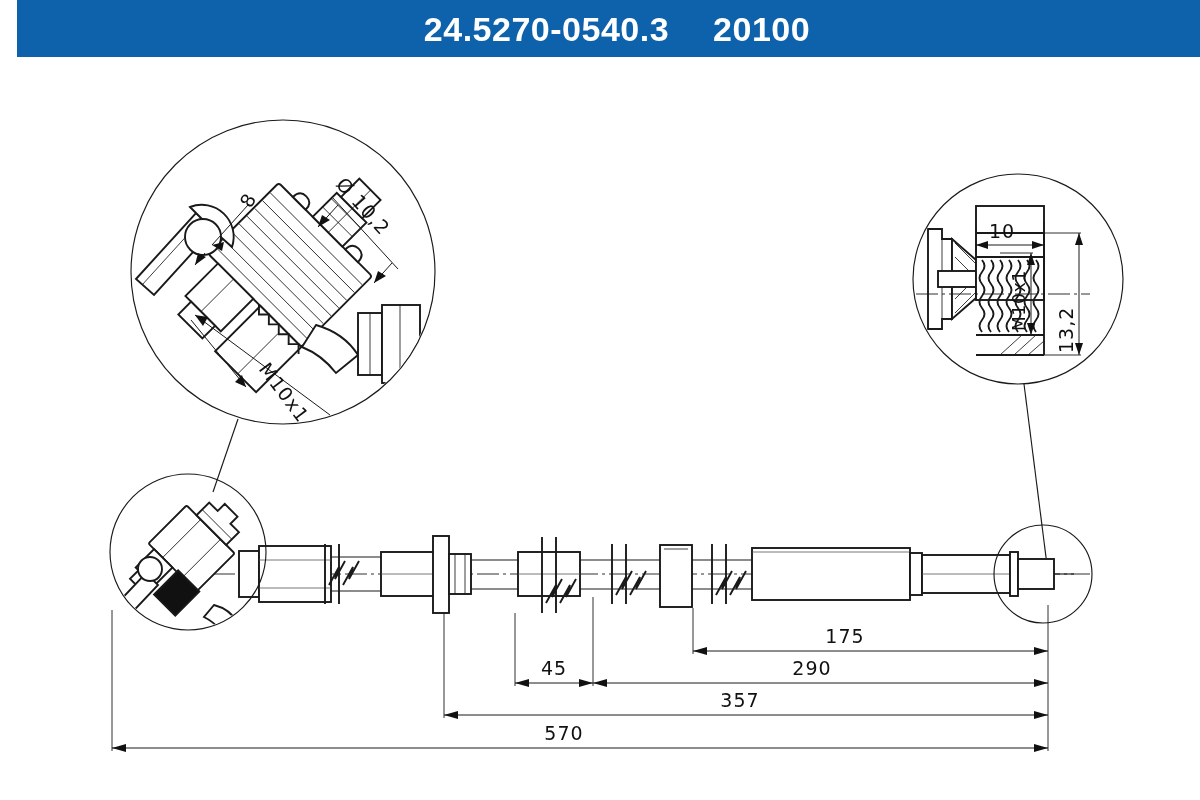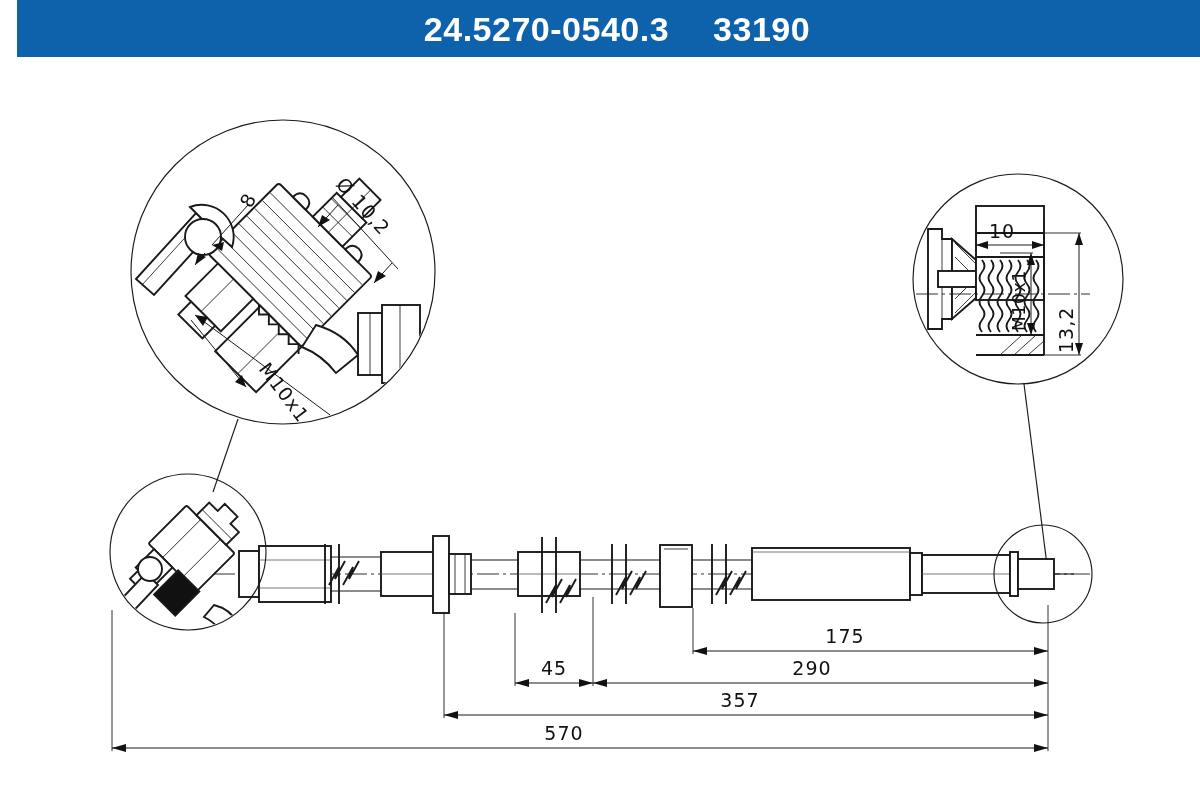--- a/index.html
+++ b/index.html
@@ -73,21 +73,21 @@
     letter-spacing: 0.8px;
   }
 </style>
 </head>
 <body>
 
 <div id="page">
 
   <div class="banner">
     <span class="btxt">24.5270-0540.3</span>
-    <span class="btxt">33190</span>
+    <span class="btxt">20100</span>
   </div>
 
   <div id="drawing">
   <svg width="1200" height="743" viewBox="0 0 1200 743">
 
     <g>
       <circle class="ln" cx="283" cy="215" r="152" fill="#ffffff"></circle>
 
       <g clip-path="url(#clipL)">
         <defs>

